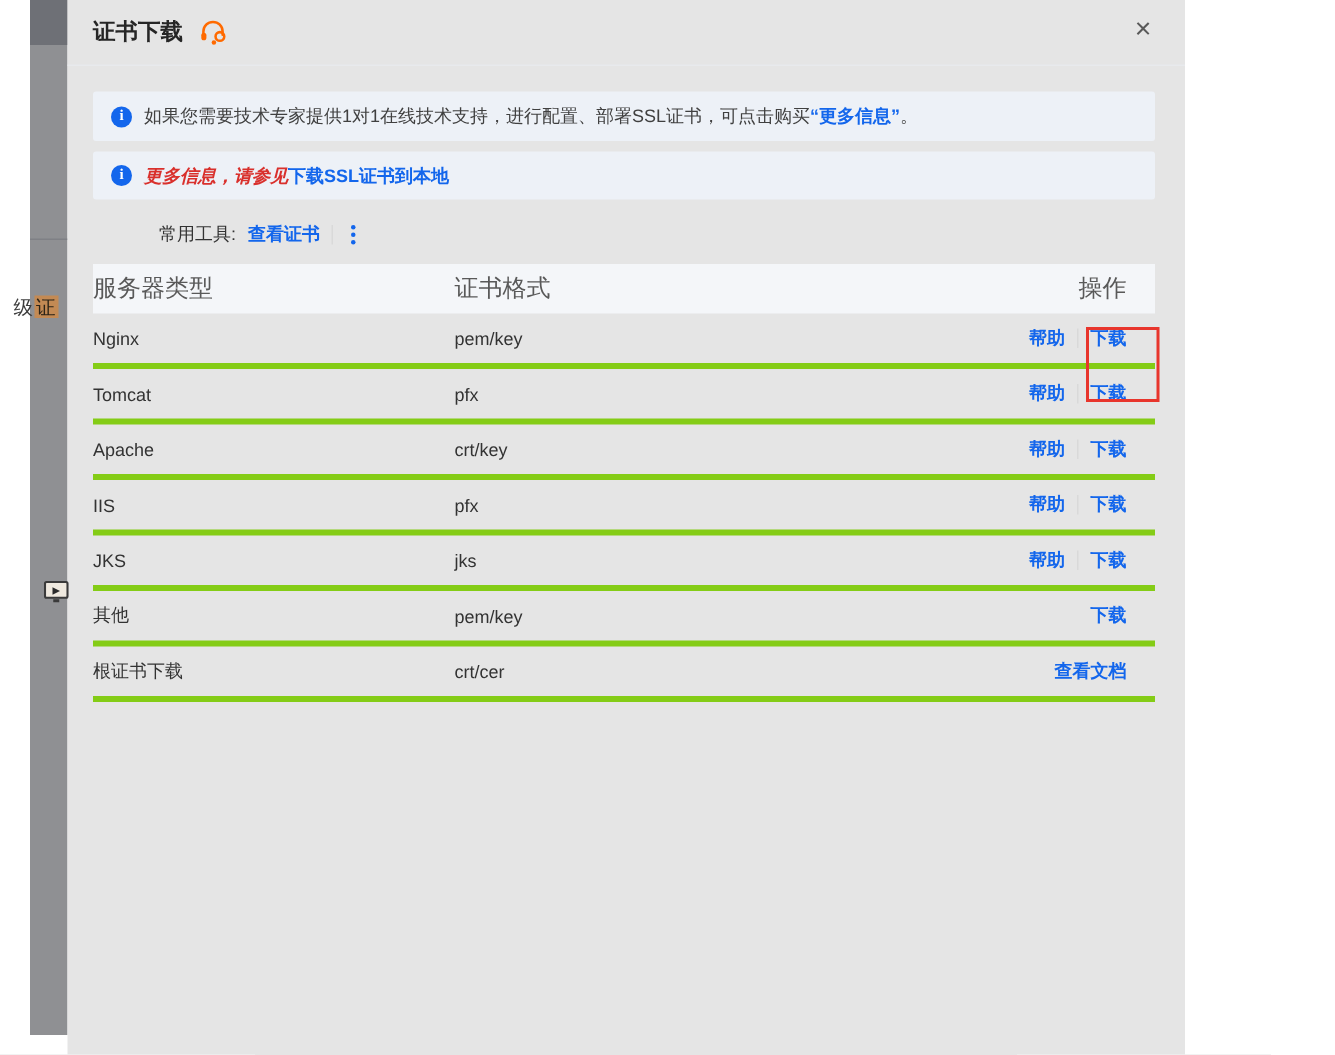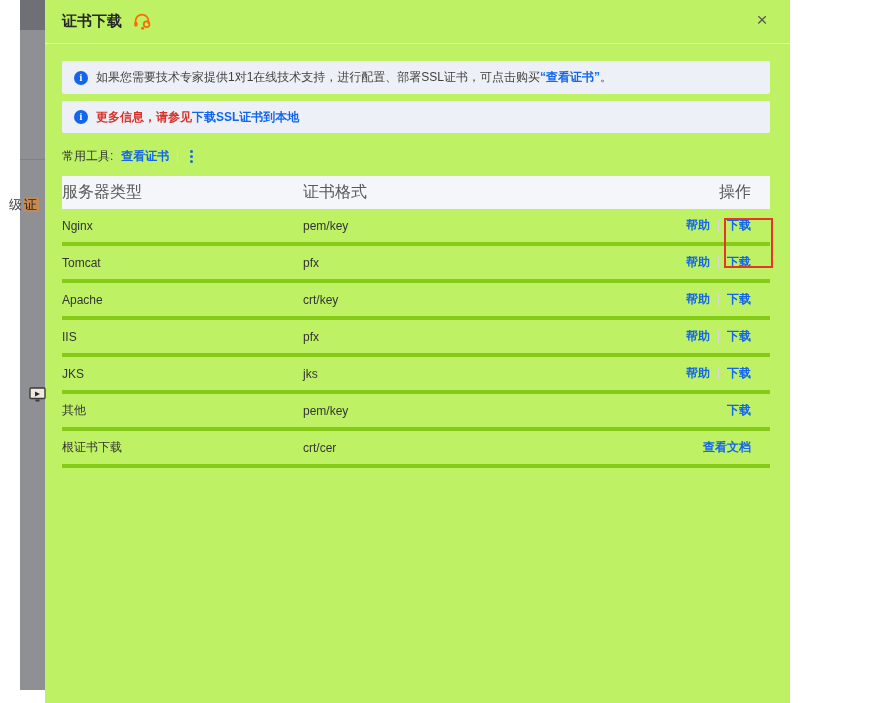--- a/index.html
+++ b/index.html
@@ -14,36 +14,36 @@
 
   
   .bg-strip { position: absolute; left: 20px; top: 0; width: 25px; height: 690px; background: #8f9093; z-index: 1; }
   .bg-strip-top { position: absolute; left: 0; top: 0; width: 25px; height: 30px; background: #6e7076; }
   .bg-strip-line { position: absolute; left: 0; top: 159px; width: 25px; height: 1px; background: #7f8085; }
   .bg-partial-text { position: absolute; left: 9px; top: 196px; z-index: 2; font-size: 13px; color: #3c3c3c; letter-spacing: 1px; white-space: nowrap; }
   .bg-partial-text .hl { background: rgba(201,138,78,0.9); color: #2c2418; padding: 0 1px; }
   .bg-monitor { position: absolute; left: 29px; top: 387px; z-index: 4; }
 
   
-  .modal { position: absolute; left: 45px; top: 0; width: 745px; height: 703px; background: #bef264; z-index: 3; }
+  .modal { position: absolute; left: 45px; top: 0; width: 745px; height: 703px; background: #e5e5e5; z-index: 3; }
   .modal-header { position: relative; height: 44px; border-bottom: 1px solid #e8eaed; padding-left: 17px; display: flex; align-items: center; }
   .modal-title { font-size: 15px; font-weight: 700; color: #262626; }
   .headset { margin-left: 9px; display: inline-flex; }
   .close-btn { position: absolute; right: 16px; top: 8px; width: 24px; height: 24px; border: none; background: transparent; font-size: 19px; line-height: 24px; color: #595959; cursor: pointer; text-align: center; padding: 0; }
 
   .modal-body { padding: 0 17px; }
 
   .banner { margin-left: 0; margin-top: 7px; width: 708px; background: #edf1f7; border-radius: 2px; display: flex; align-items: center; padding: 0 12px; font-size: 12px; color: #404040; }
   .banner.first { margin-top: 17px; height: 33px; }
   .banner.second { height: 32px; font-weight: 700; }
   .info-icon { flex: 0 0 auto; width: 14px; height: 14px; border-radius: 50%; background: #1366ec; color: #fff; font-size: 10px; font-weight: 700; line-height: 14px; text-align: center; margin-right: 8px; font-family: "Liberation Serif", serif; }
   .banner .link { color: #1366ec; font-weight: 700; text-decoration: none; }
-  .banner .red { color: #d9302c; }
+  .banner .red { color: #d9302c; font-style: italic; }
 
-  .tools-row { margin-top: 15px; display: flex; align-items: center; font-size: 12px; gap: 8px; }
+  .tools-row { margin-top: 15px; display: flex; align-items: center; font-size: 12px; gap: 8px; margin-left: 44px; }
   .tools-label { color: #333; }
   .tools-link { color: #1366ec; font-weight: 700; text-decoration: none; }
   .v-divider { width: 1px; height: 13px; background: #d9d9d9; }
   .dots-icon { display: inline-flex; flex-direction: column; gap: 2px; padding: 1px 4px; cursor: pointer; }
   .dots-icon i { width: 3px; height: 3px; border-radius: 50%; background: #1366ec; }
 
   .hint-text { margin-top: 12px; font-size: 12px; color: #333; }
 
   .cert-table { margin-top: 11px; width: 708px; }
   .t-head { display: flex; align-items: center; height: 33px; background: #f4f6f9; font-size: 16px; color: #595959; }
@@ -84,21 +84,21 @@
         <circle cx="11.6" cy="17.3" r="1.5" fill="#ff6a00"></circle>
       </svg>
     </span>
     <button class="close-btn">×</button>
   </div>
 
   <div class="modal-body">
 
     <div class="banner first">
       <span class="info-icon">i</span>
-      <span><span>如果您需要技术专家提供1对1在线技术支持，进行配置、部署SSL证书，可点击购买</span><a class="link" href="#">“查看证书”</a><span>。</span></span>
+      <span><span>如果您需要技术专家提供1对1在线技术支持，进行配置、部署SSL证书，可点击购买</span><a class="link" href="#">“更多信息”</a><span>。</span></span>
     </div>
 
     <div class="banner second">
       <span class="info-icon">i</span>
       <span><span class="red">更多信息，请参见</span><a class="link" href="#">下载SSL证书到本地</a></span>
     </div>
 
     <div class="tools-row">
       <span class="tools-label">常用工具:</span>
       <a class="tools-link" href="#">查看证书</a>

